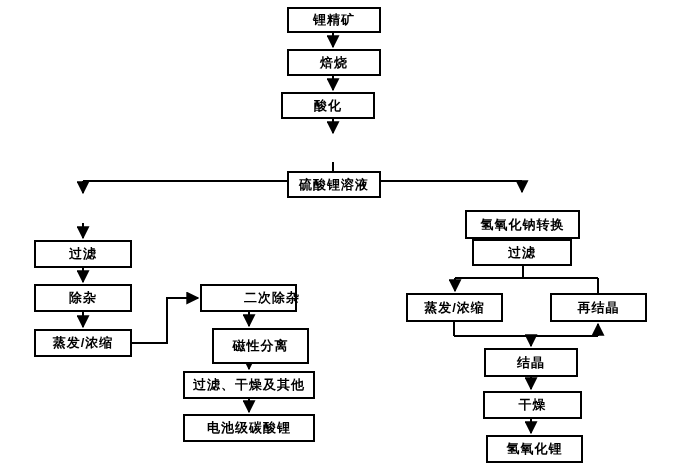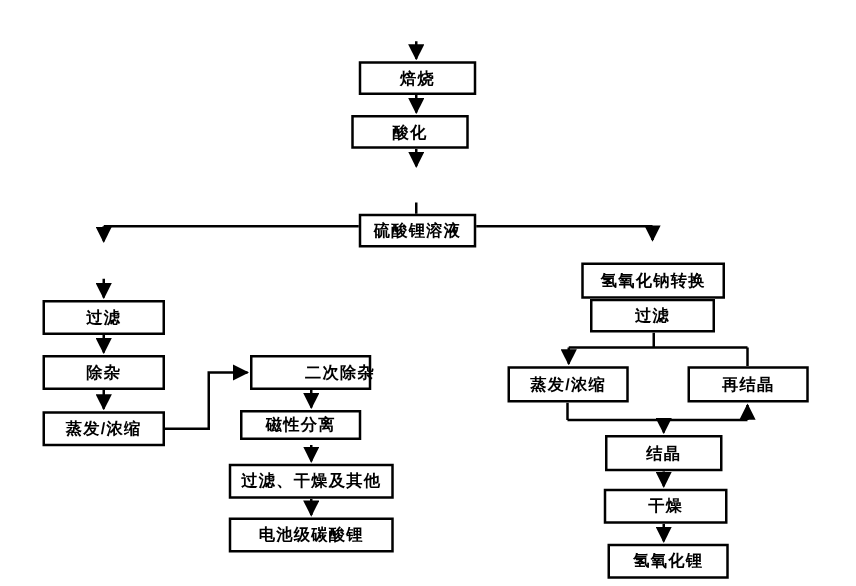--- a/index.html
+++ b/index.html
@@ -40,21 +40,21 @@
   .n-roasting                   { left: 287px; top: 49px;  width: 94px;  height: 27px; }
   .n-acidification              { left: 281px; top: 92px;  width: 94px;  height: 27px; font-family: Liberation Mono, monospace; }
   .n-lithium-sulfate-solution   { left: 287px; top: 135px; width: 94px;  height: 27px; margin-top: 36px; }
   
   .n-sodium-carbonate-precip    { left: 34px;  top: 195px; width: 98px;  height: 28px; }
   .n-filtration-left            { left: 34px;  top: 240px; width: 98px;  height: 28px; }
   .n-impurity-removal           { left: 34px;  top: 284px; width: 98px;  height: 28px; }
   .n-evaporation-left           { left: 34px;  top: 329px; width: 98px;  height: 28px; }
   
   .n-secondary-impurity-removal { left: 200px; top: 284px; width: 97px;  height: 28px; padding-left: 47px; }
-  .n-magnetic-separation        { left: 192px; top: 328px; width: 97px;  height: 24px; }
+  .n-magnetic-separation        { left: 212px; top: 328px; width: 97px;  height: 36px; }
   .n-filtration-drying-others   { left: 183px; top: 371px; width: 132px; height: 28px; }
   .n-battery-grade-carbonate    { left: 183px; top: 414px; width: 132px; height: 28px; }
   
   .n-naoh-conversion            { left: 465px; top: 194px; width: 115px; height: 29px; margin-top: 16px; }
   .n-filtration-right           { left: 472px; top: 239px; width: 100px; height: 27px; }
   .n-evaporation-right          { left: 406px; top: 293px; width: 97px;  height: 29px; }
   .n-recrystallization          { left: 550px; top: 293px; width: 97px;  height: 29px; text-align: center; }
   .n-crystallization            { left: 484px; top: 348px; width: 94px;  height: 29px; }
   .n-drying                     { left: 483px; top: 391px; width: 99px;  height: 28px; }
   .n-lithium-hydroxide          { left: 486px; top: 435px; width: 97px;  height: 28px; }
@@ -100,20 +100,21 @@
       <line x1="454" y1="322" x2="454" y2="336"></line>
       <line x1="454" y1="336" x2="598" y2="336"></line>
       <line x1="531" y1="336" x2="531" y2="346" marker-end="url(#arrow)"></line>
       <line x1="598" y1="336" x2="598" y2="324" marker-end="url(#arrow)"></line>
 
       <line x1="531" y1="377" x2="531" y2="389" marker-end="url(#arrow)"></line>
       <line x1="531" y1="419" x2="531" y2="433" marker-end="url(#arrow)"></line>
     </g>
   </svg>
 
+  <div class="node n-lithium-concentrate">锂精矿</div>
   <div class="node n-roasting">焙烧</div>
   <div class="node n-acidification">酸化</div>
   <div class="node n-lithium-sulfate-solution">硫酸锂溶液</div>
 
   <div class="node n-filtration-left">过滤</div>
   <div class="node n-impurity-removal">除杂</div>
   <div class="node n-evaporation-left">蒸发/浓缩</div>
 
   <div class="node n-secondary-impurity-removal">二次除杂</div>
   <div class="node n-magnetic-separation">磁性分离</div>

